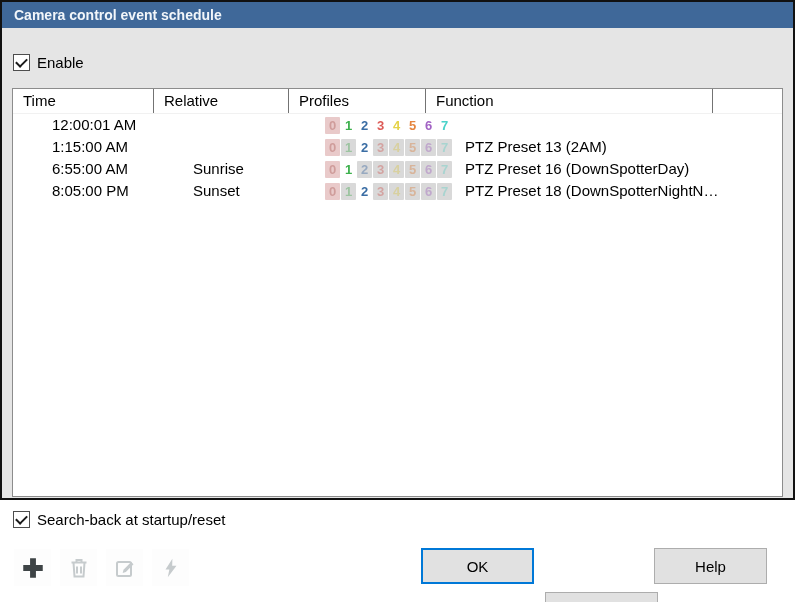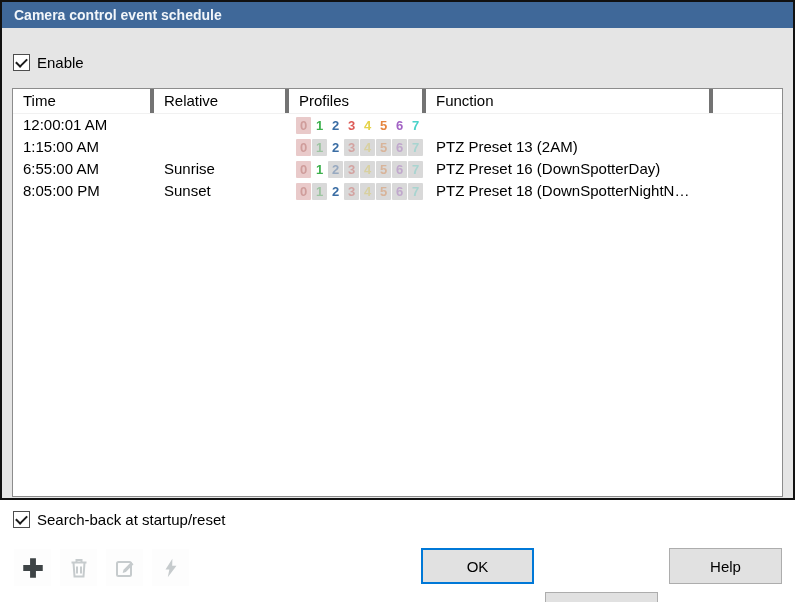--- a/index.html
+++ b/index.html
@@ -30,24 +30,24 @@
   #enable-row { left:11px; top:52px; }
   #searchback-row { left:11px; top:509px; }
 
   
   .table {
     position:absolute; left:10px; top:86px; width:771px; height:409px;
     background:#fff; border:1px solid #8c8c8c; box-sizing:border-box;
     overflow:hidden; font-size:15px; color:#000;
   }
   .thead { display:flex; height:24px; line-height:24px; border-bottom:1px solid #f1f1f1; }
-  .hcell { box-sizing:border-box; padding-left:10px; border-right:4px solid #737373; overflow:hidden; white-space:nowrap; }
+  .hcell { box-sizing:border-box; padding-left:10px; border-right:1px solid #737373; overflow:hidden; white-space:nowrap; }
   .c1 { width:141px; } .c2 { width:135px; } .c3 { width:137px; } .c4 { width:287px; }
   .c5 { flex:1; border-right:none; }
-  .trow { display:flex; height:22px; line-height:22px; }
+  .trow { display:flex; height:22px; line-height:22px;padding-left:29px; }
   .cell { box-sizing:border-box; padding-left:10px; overflow:hidden; white-space:nowrap; }
   .profcell { padding-left:7px; display:flex; align-items:center; }
   .chip {
     display:inline-block; width:15px; height:17px; line-height:17px;
     margin-right:1px; text-align:center;
     font-size:13px; font-weight:bold; border-radius:1px;
   }
 
   
   .tool {
@@ -61,21 +61,21 @@
 
   
   .btn {
     position:absolute; top:546px; height:36px; width:113px;
     background:#e1e1e1; border:1px solid #adadad;
     font-family:"Liberation Sans", sans-serif; font-size:15px; color:#000;
     cursor:pointer;
   }
   #btn-ok { left:419px; border:2px solid #0078d7; }
   #btn-cancel { left:543px;margin-top:44px; }
-  #btn-help { left:667px; }
+  #btn-help { left:652px; }
 </style>
 </head>
 <body>
 
 <div class="dialog">
 
   <div class="titlebar">
     <span>Camera control event schedule</span>
   </div>
 

